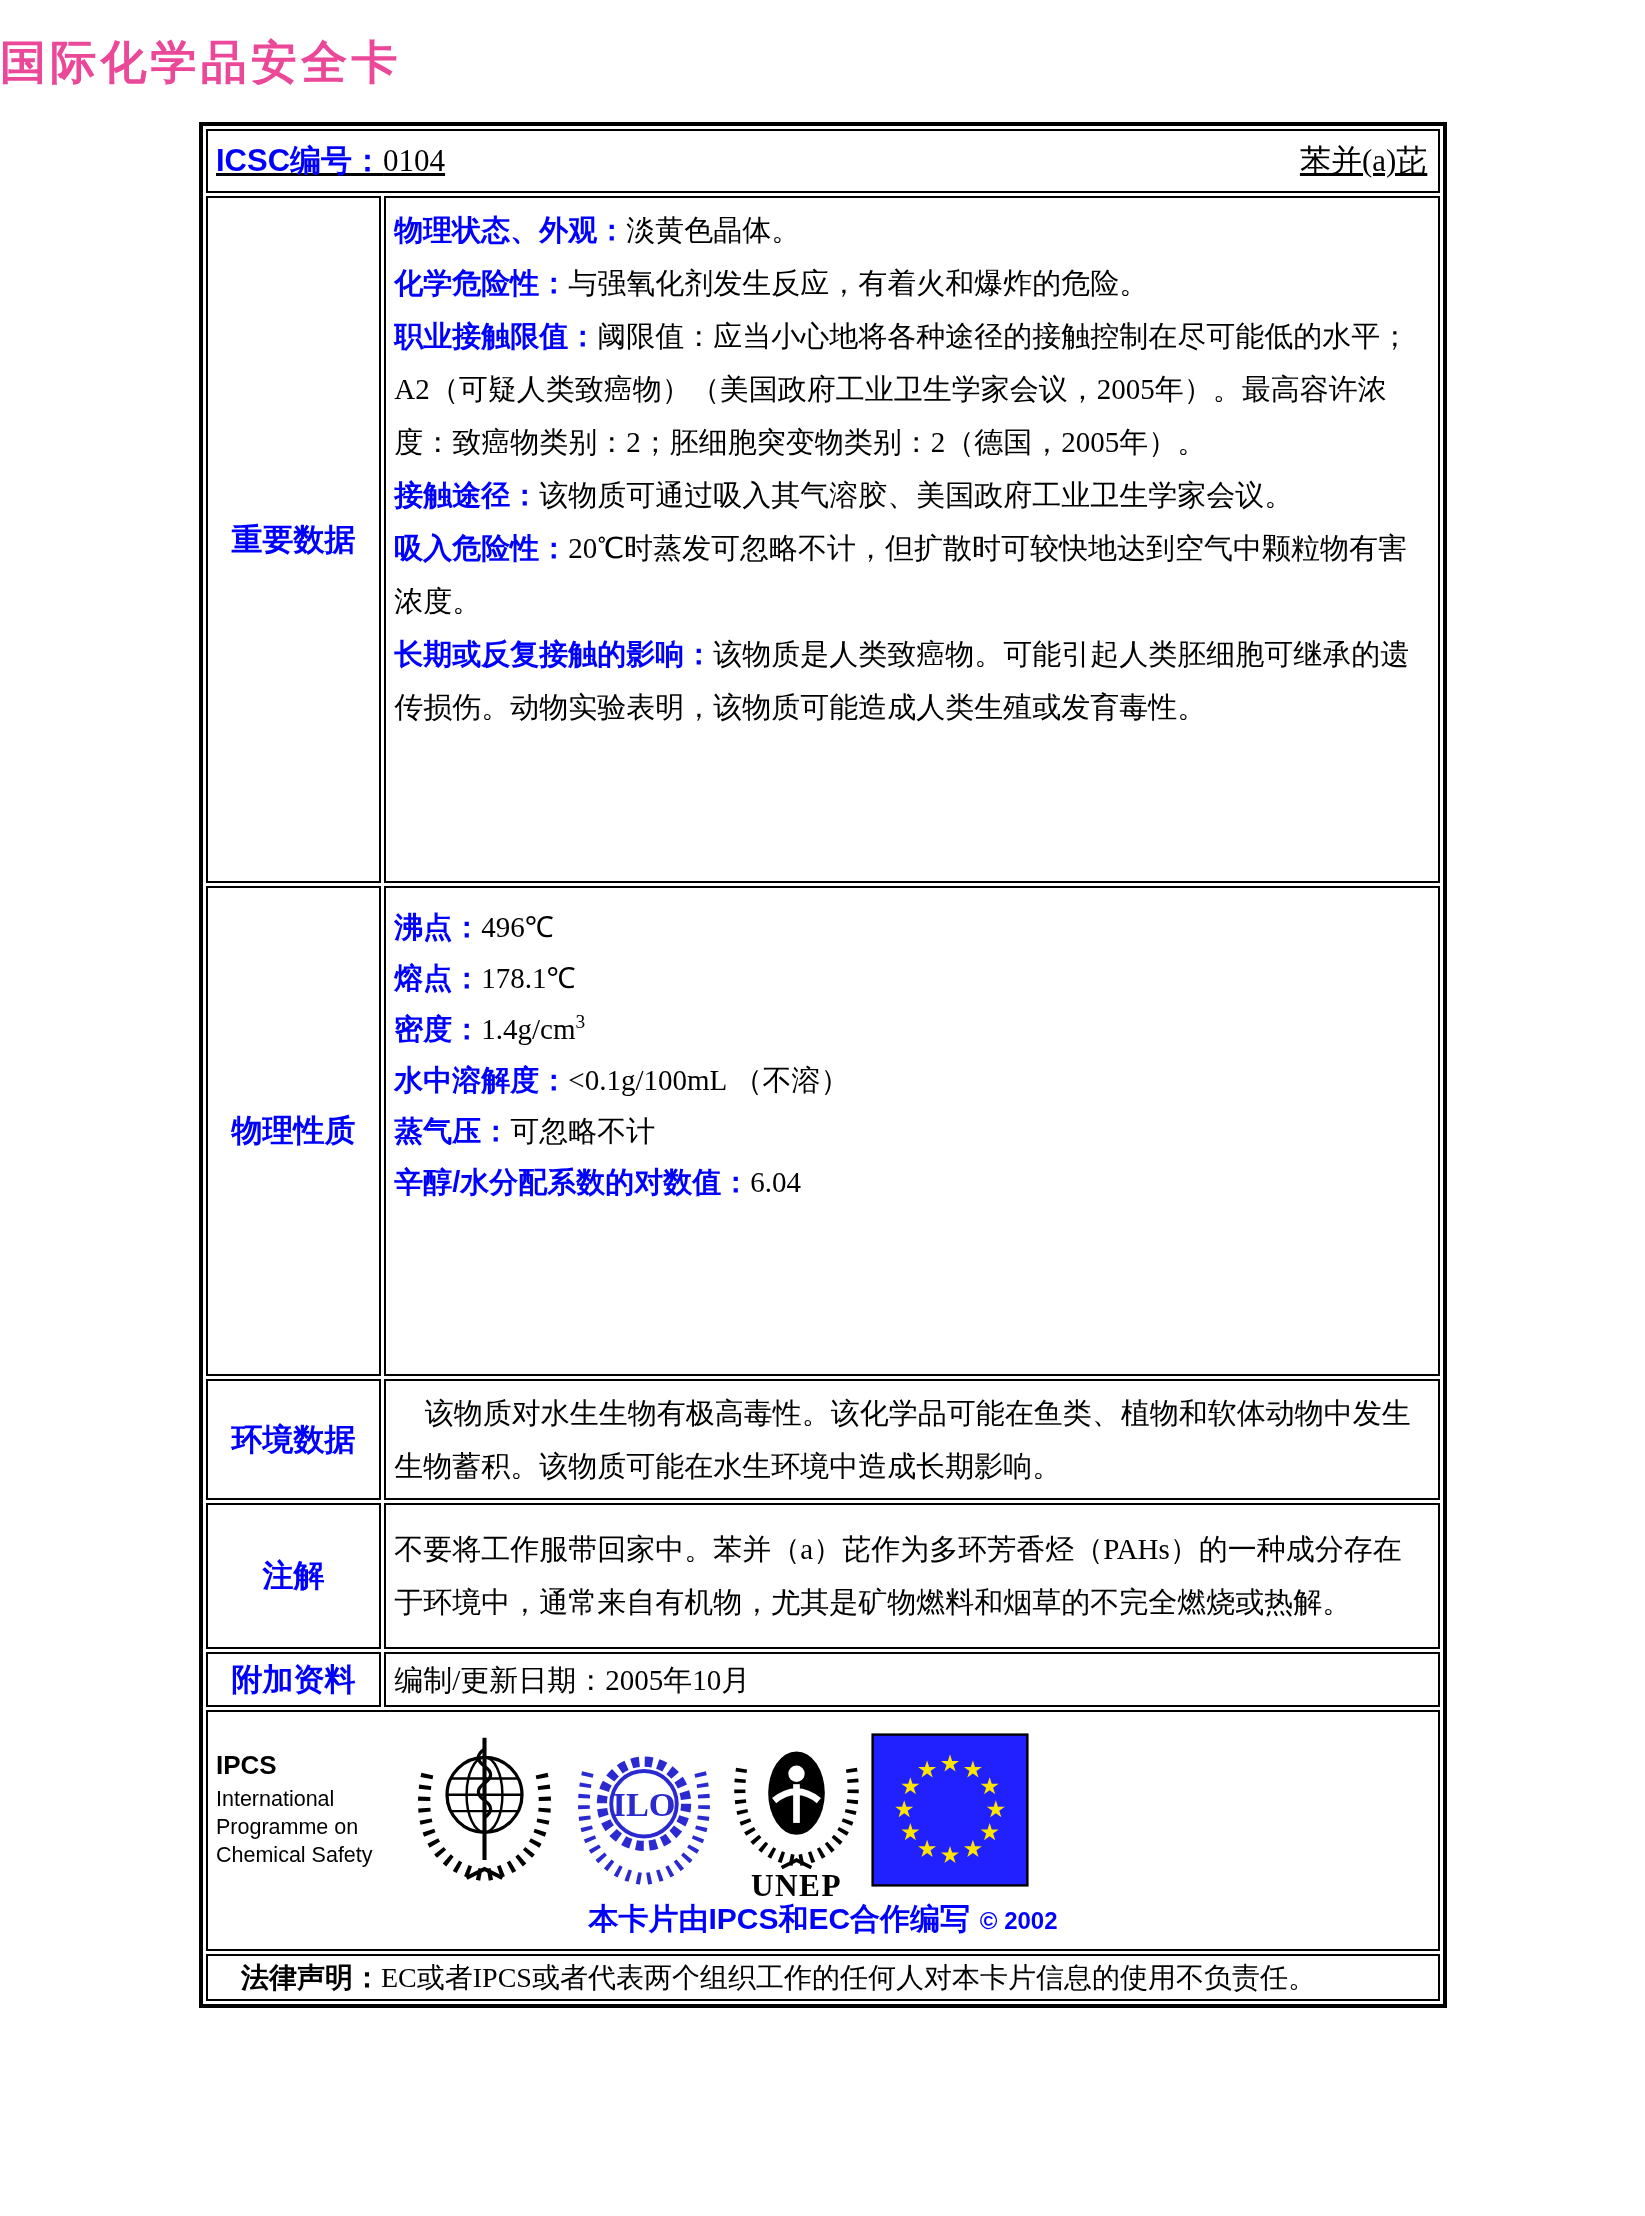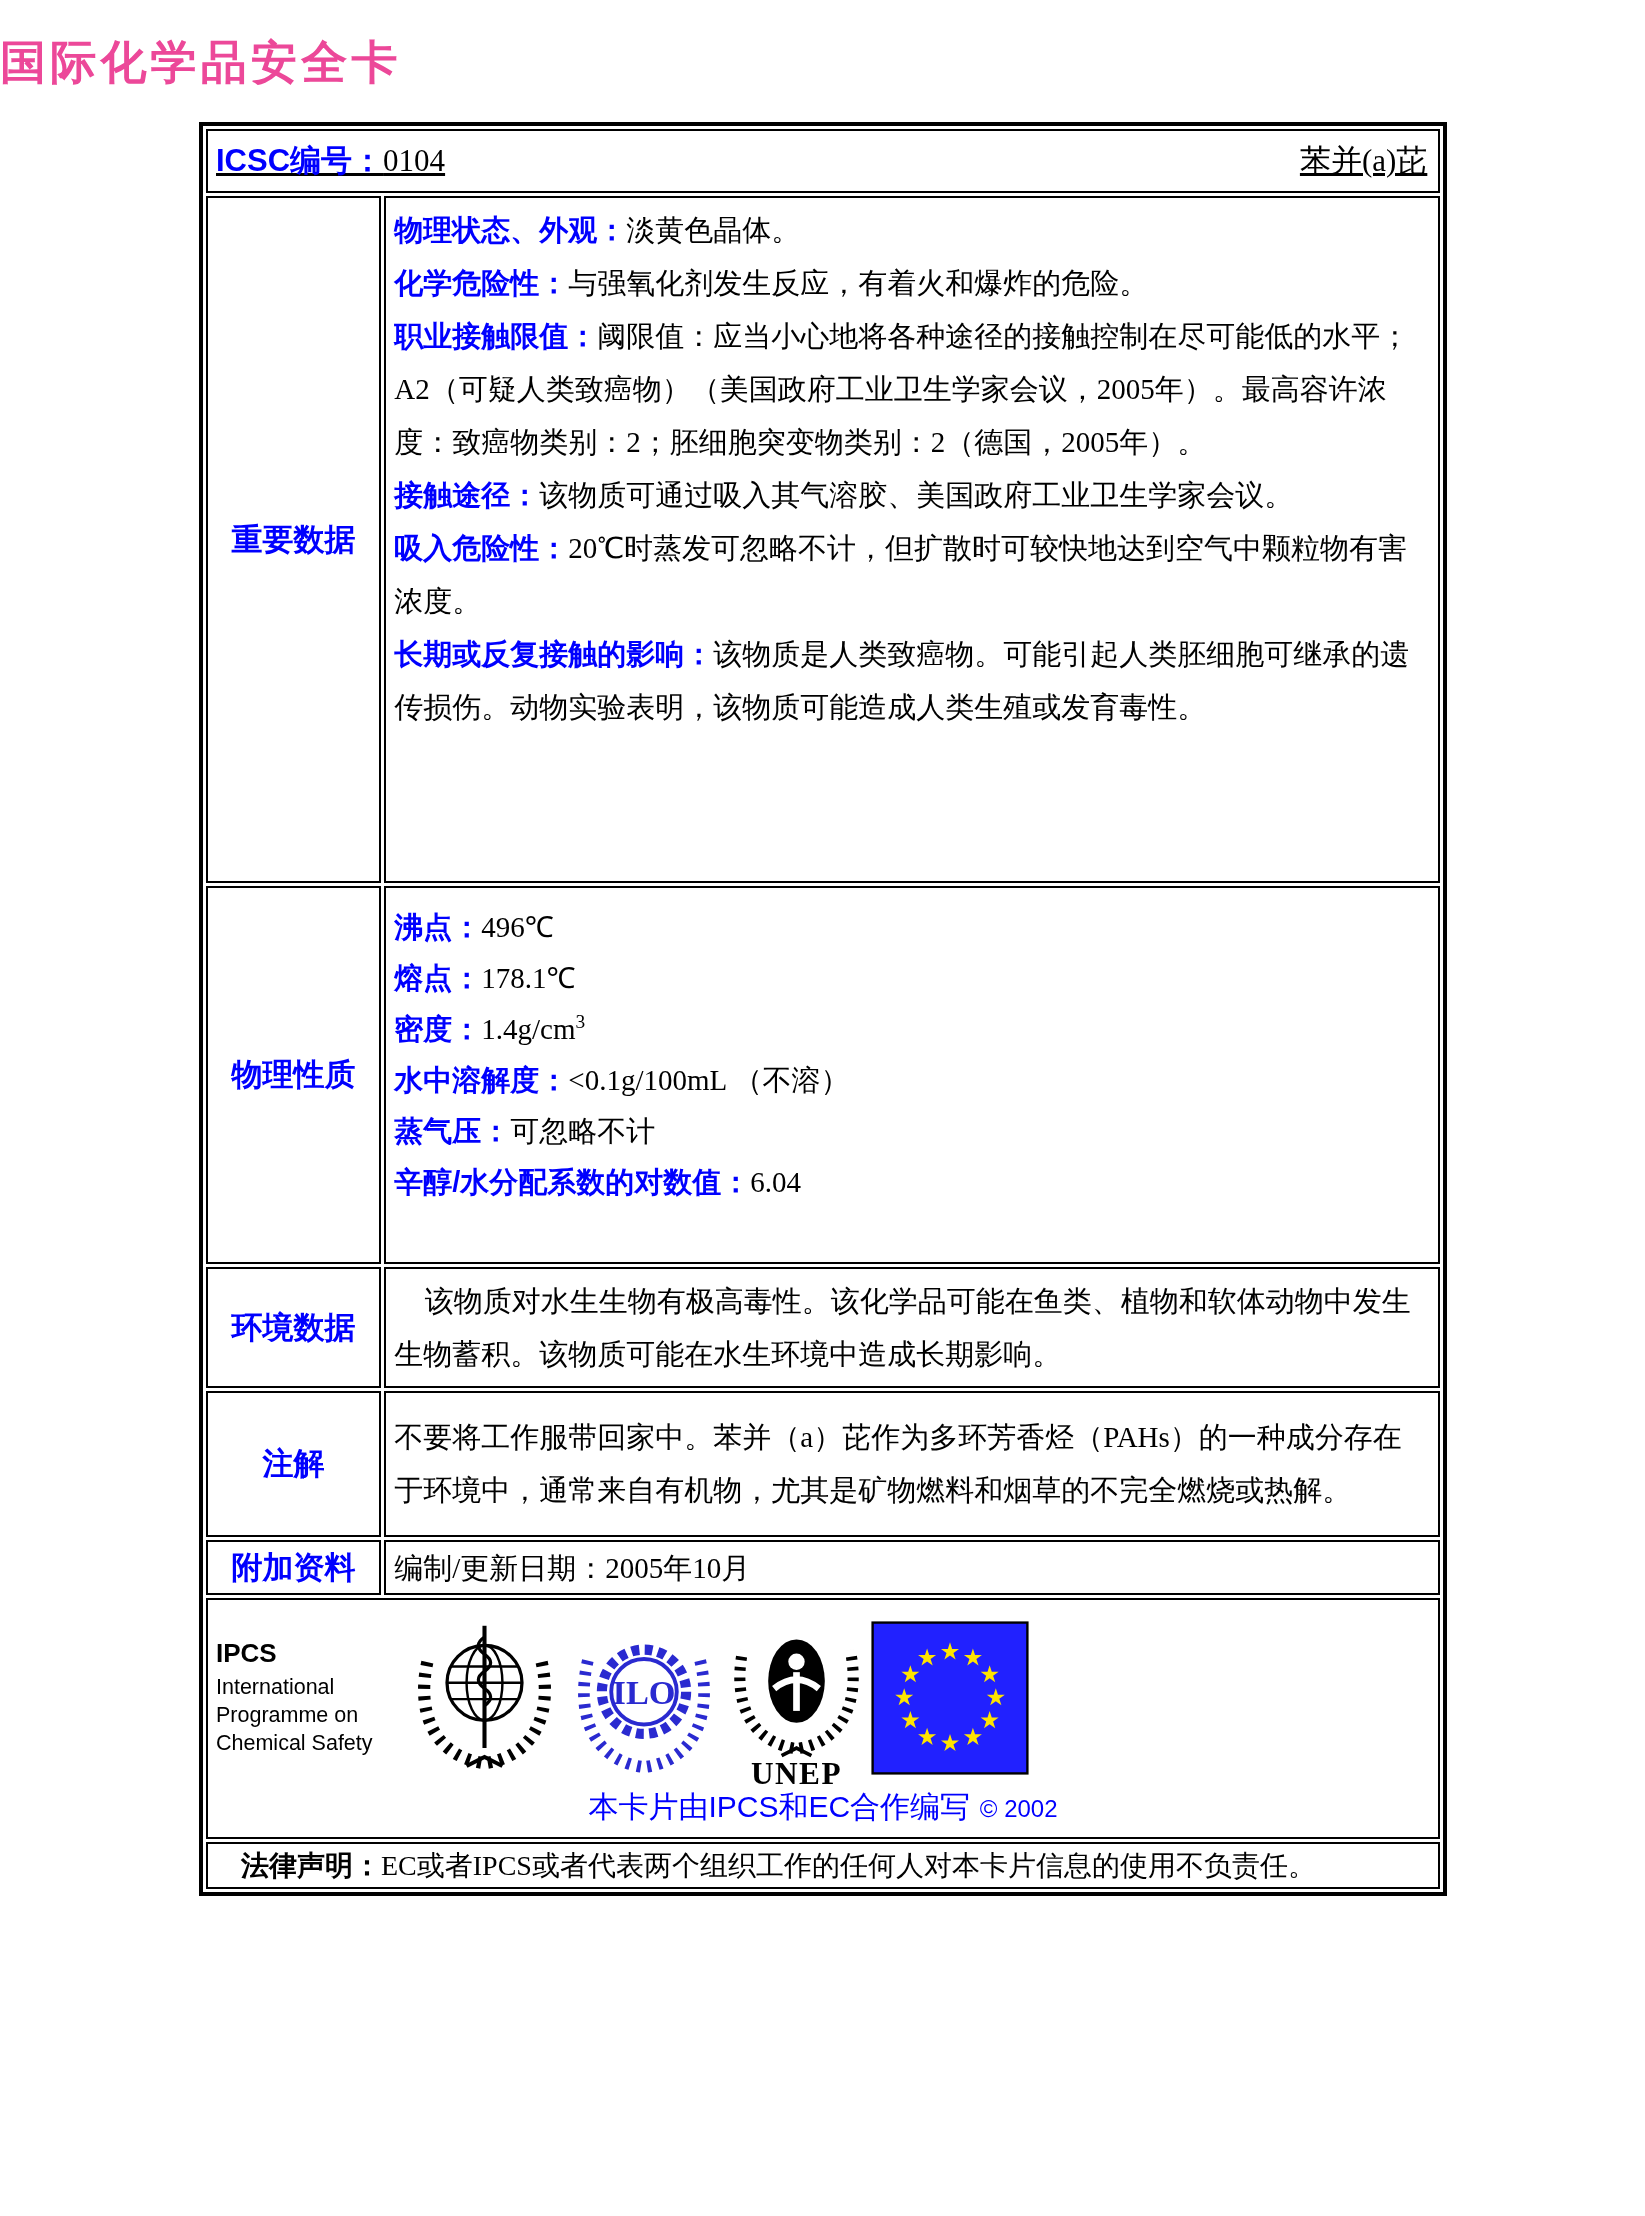--- a/index.html
+++ b/index.html
@@ -29,21 +29,21 @@
     border-spacing: 3.5px;
     border: 4.2px solid #000000;
     table-layout: fixed;
     background: #ffffff;
   }
   td { border: 2.8px solid #000000; background: #ffffff; vertical-align: top; }
   col.c-label { width: 175px; }
   
   .r-head td { height: 64px; vertical-align: middle; }
   .r-important td { height: 687px; }
-  .r-physical td { height: 378px; }
+  .r-physical td { height: 490px; }
   .r-env td { height: 104px; vertical-align: middle; }
   .r-notes td { height: 146px; vertical-align: middle; }
   .r-add td { height: 46px; vertical-align: middle; }
   .r-logos td { height: 198px; vertical-align: top; }
   .r-legal td { height: 47px; vertical-align: middle; padding-left: 33px; }
 
   .rowlabel {
     text-align: center;
     vertical-align: middle !important;
     font-family: "Liberation Sans", sans-serif;
@@ -75,21 +75,21 @@
   .logos-row {
     display: flex; align-items: center; 
     padding: 7px 28px 0 7px; flex: 1;
   }
   .ipcs-block { font-family: "Liberation Sans", sans-serif; color:#000; width: 187px; }
   .ipcs-title { font-size: 26px; font-weight: bold; margin-bottom: 4.2px; }
   .ipcs-line { font-size: 21.5px; line-height: 28px; }
   .caption-line {
     text-align: center; padding-bottom: 8.3px;
     font-family: "Liberation Sans", sans-serif;
-    font-weight: normal; color: #0000fe; font-size: 30px;
+    font-weight: bold; color: #0000fe; font-size: 30px;
   }
   .caption-line .copy { font-size: 24px; margin-left: 9.7px; }
 
   .legal-cell { padding: 0 9.7px; font-size: 28px; }
   .legal-lbl { font-family: "Liberation Sans", sans-serif; font-weight: bold; color:#000; }
 
   svg text { font-family: "Liberation Serif", serif; font-weight: bold; }
 </style>
 </head>
 <body>

